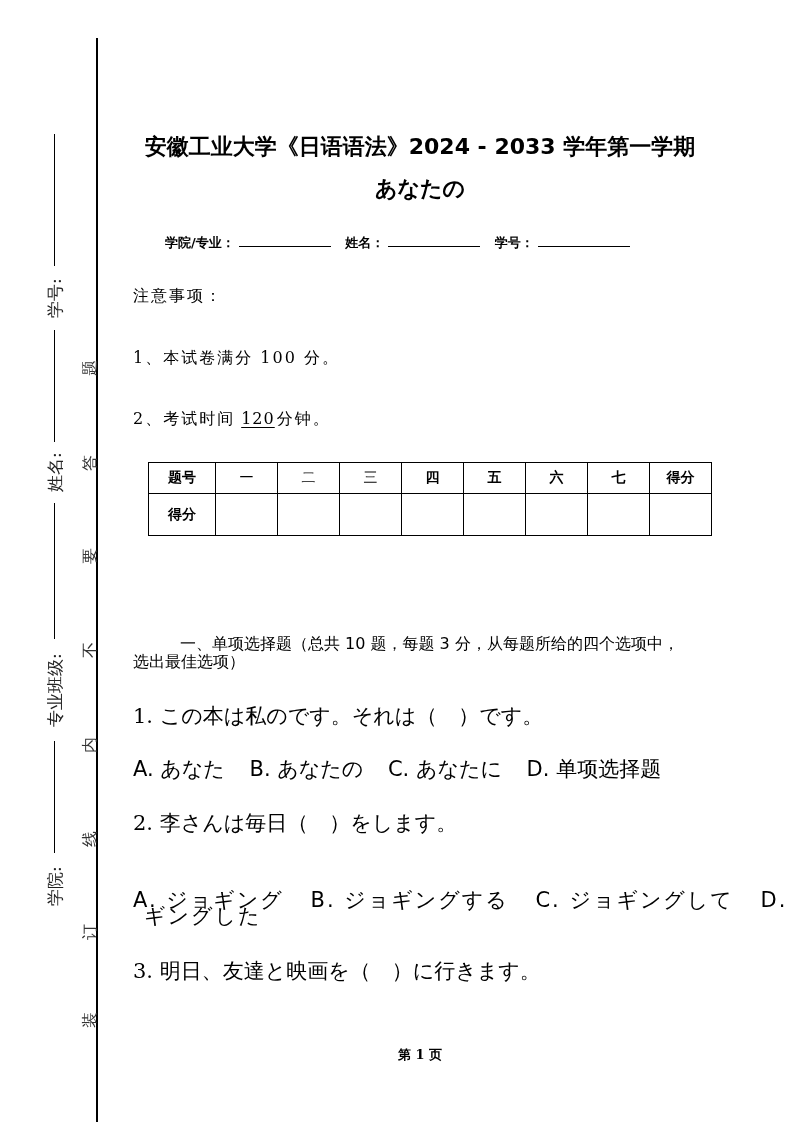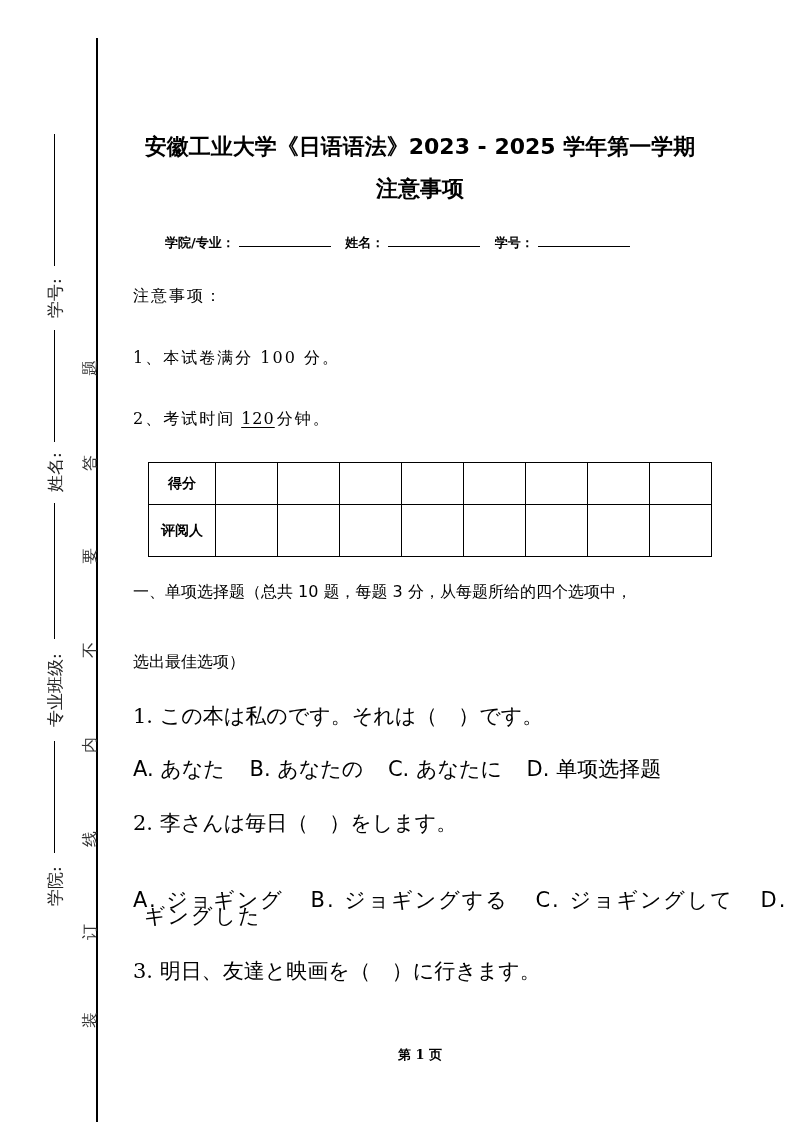--- a/index.html
+++ b/index.html
@@ -167,63 +167,63 @@
 
 <div class="vchar" style="top:358px;">题</div>
 <div class="vchar" style="top:453px;">答</div>
 <div class="vchar" style="top:546px;">要</div>
 <div class="vchar" style="top:640px;">不</div>
 <div class="vchar" style="top:735px;">内</div>
 <div class="vchar" style="top:829px;">线</div>
 <div class="vchar" style="top:922px;">订</div>
 <div class="vchar" style="top:1010px;">装</div>
 
-<div class="title" style="top:133px;">安徽工业大学《日语语法》2023 - 2025 学年第一学期</div>
-<div class="title" style="top:175px;">注意事项</div>
+<div class="title" style="top:133px;">安徽工业大学《日语语法》2024 - 2033 学年第一学期</div>
+<div class="title" style="top:175px;">あなたの</div>
 
 <div class="info-row">
   <span>学院/专业：</span><span class="blank"></span>
   <span>姓名：</span><span class="blank"></span>
   <span>学号：</span><span class="blank"></span>
 </div>
 
 <div class="body-text" style="top:285px;">注意事项：</div>
 <div class="body-text" style="top:347px;">1、本试卷满分 100 分。</div>
 <div class="body-text" style="top:408px;">
   <span>2、考试时间</span><span class="u-blank">120</span><span>分钟。</span>
 </div>
 
 <table class="score">
   <tbody>
+      <tr class="r1">
+    <td class="c0">题号</td>
+    <td class="cn num">一</td>
+    <td class="cn num">二</td>
+    <td class="cn num">三</td>
+    <td class="cn">四</td>
+    <td class="cn">五</td>
+    <td class="cn">六</td>
+    <td class="cn">七</td>
+    <td class="cn">得分</td>
+  </tr>
   <tr class="r2">
     <td class="c0">得分</td>
-    <td class="cn"></td>
-    <td class="cn"></td>
-    <td class="cn"></td>
-    <td class="cn"></td>
-    <td class="cn"></td>
-    <td class="cn"></td>
-    <td class="cn"></td>
-    <td class="cn"></td>
-  </tr>
-  <tr class="r3">
-    <td class="c0">评阅人</td>
     <td class="cn"></td>
     <td class="cn"></td>
     <td class="cn"></td>
     <td class="cn"></td>
     <td class="cn"></td>
     <td class="cn"></td>
     <td class="cn"></td>
     <td class="cn"></td>
   </tr>
 </tbody>
   </table>
 
-<div class="section-title" style="top:581px;">一、单项选择题（总共 10 题，每题 3 分，从每题所给的四个选项中，</div>
+<div class="section-title" style="top:633px;margin-left:47px;">一、单项选择题（总共 10 题，每题 3 分，从每题所给的四个选项中，</div>
 <div class="section-title" style="top:651px;">选出最佳选项）</div>
 
 <div class="q-text" style="top:705px;">
   <span class="num">1.</span>
   <span>この本は私のです。それは（　）です。</span>
 </div>
 <div class="q-text" style="top:758px;">
   <span>A. あなた</span><span class="opt-gap"></span>
   <span>B. あなたの</span><span class="opt-gap"></span>
   <span>C. あなたに</span><span class="opt-gap"></span>

